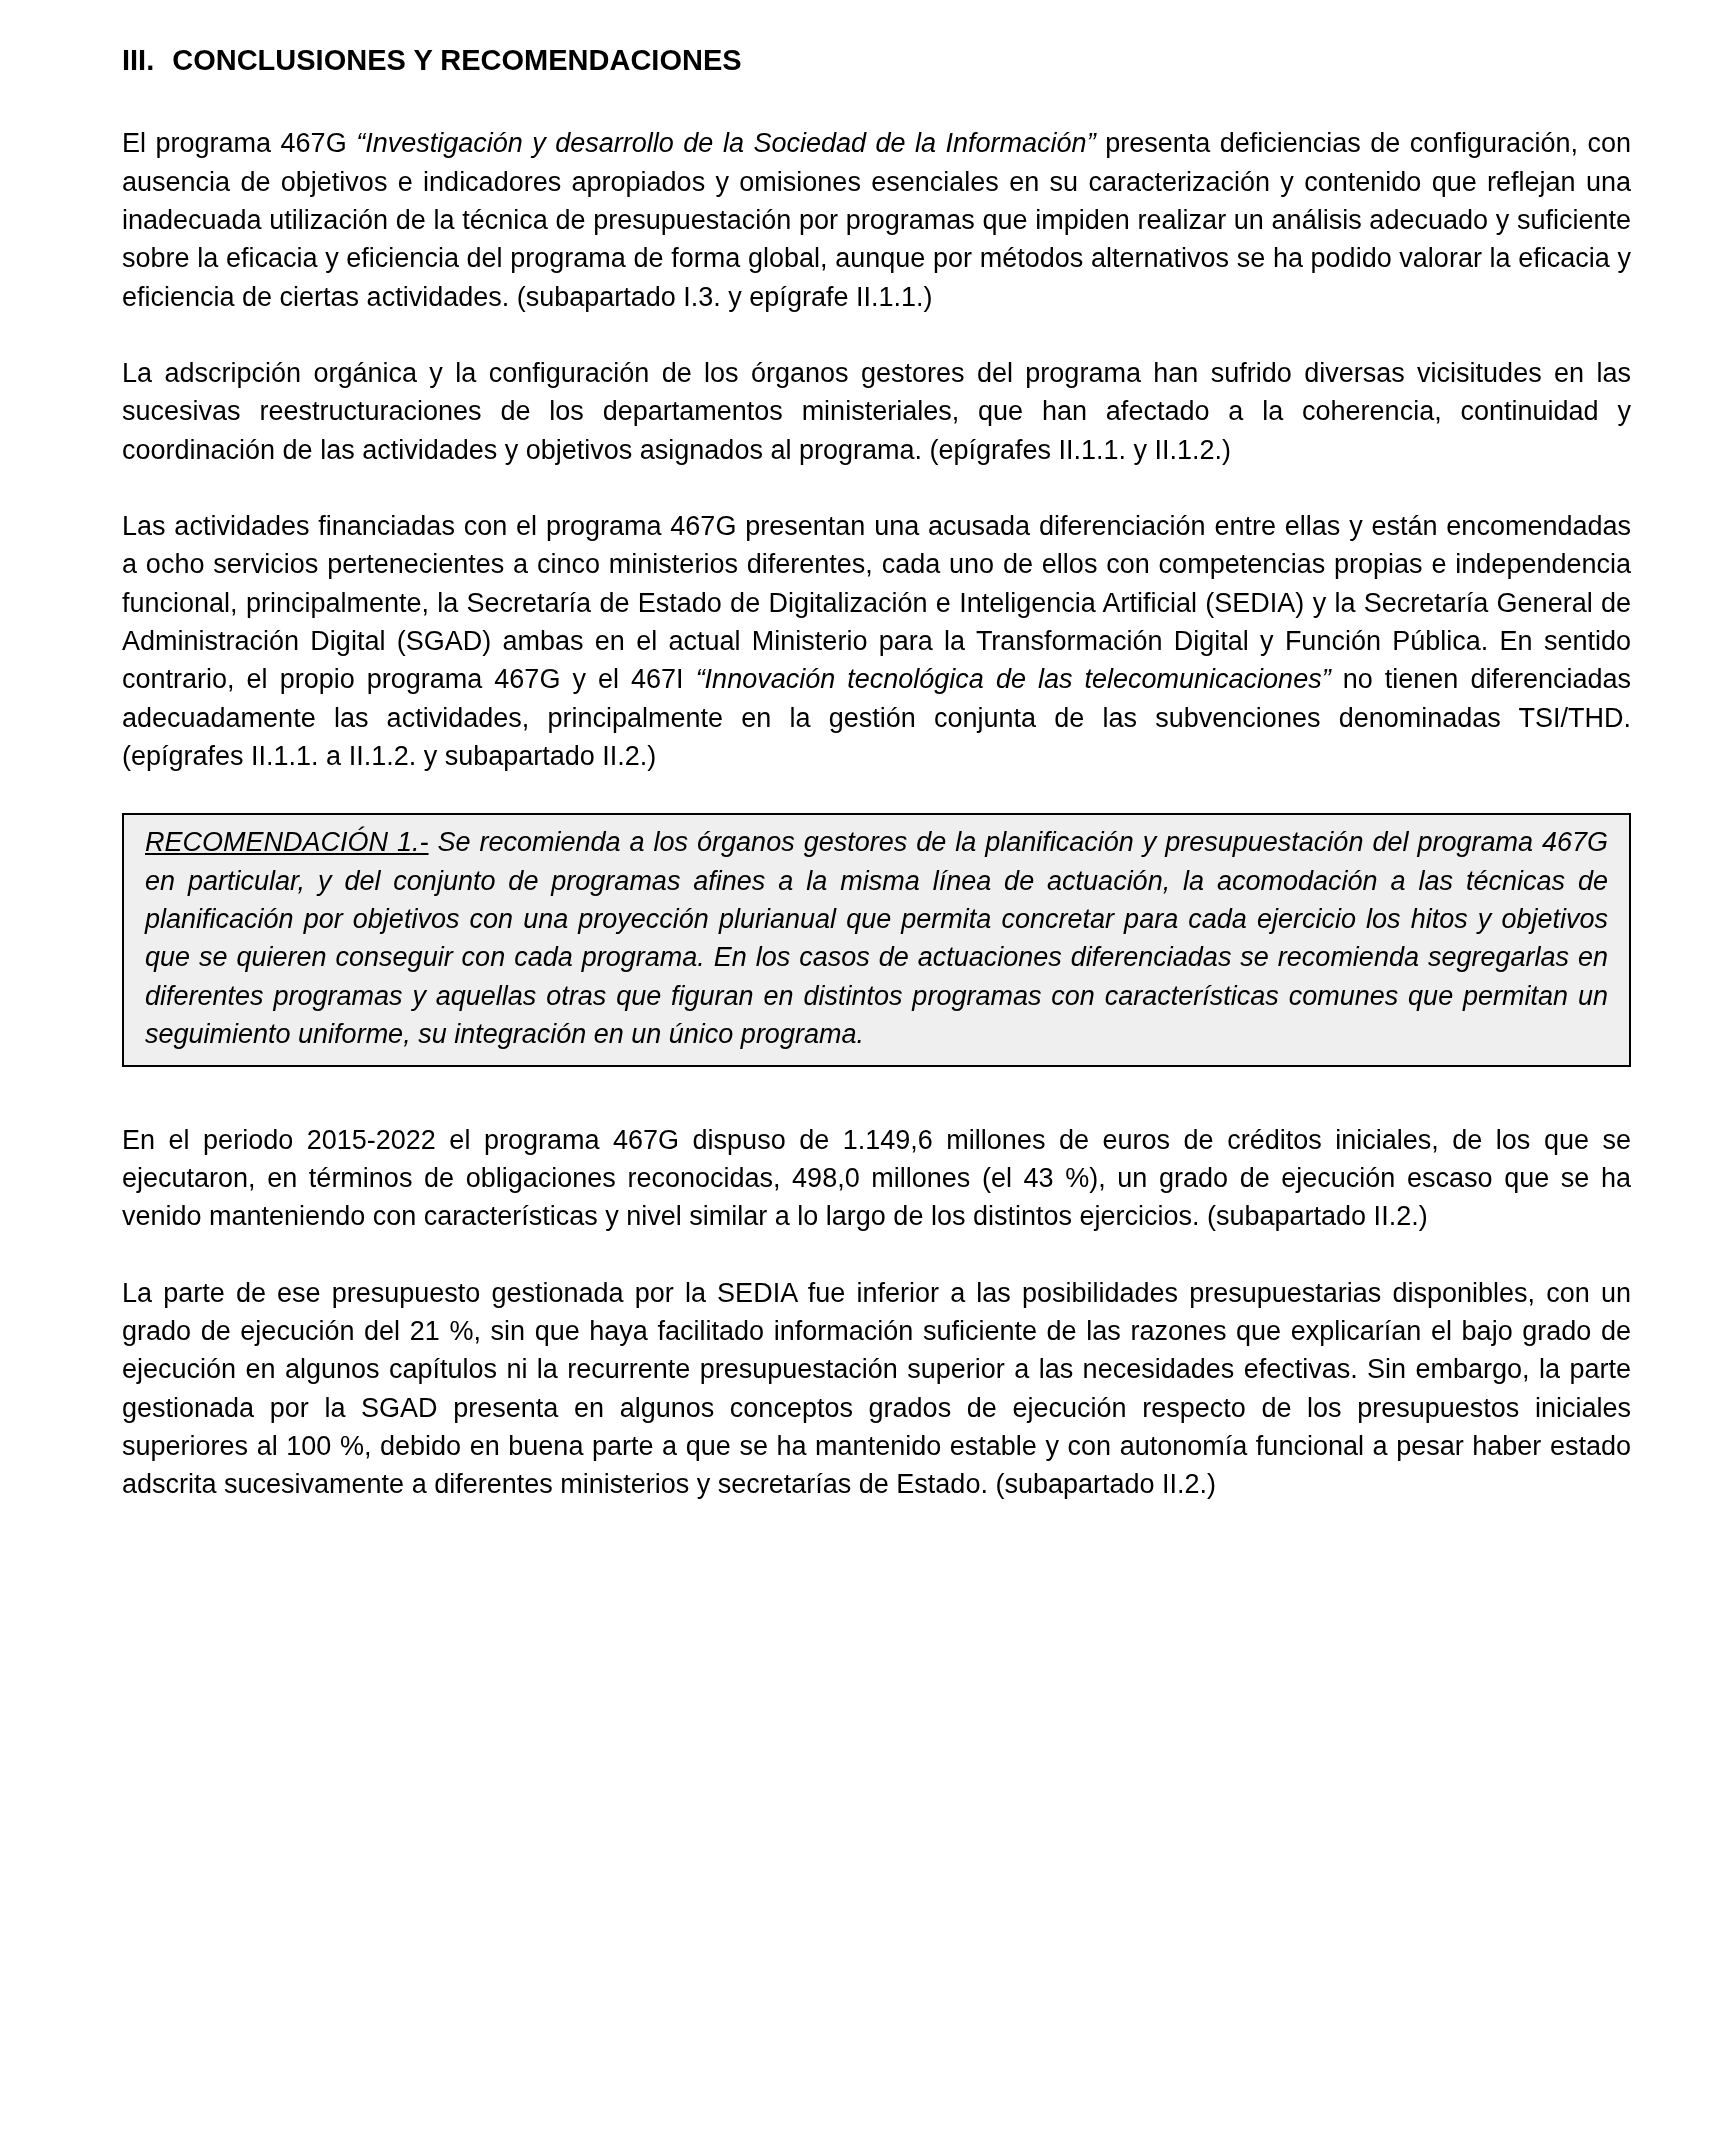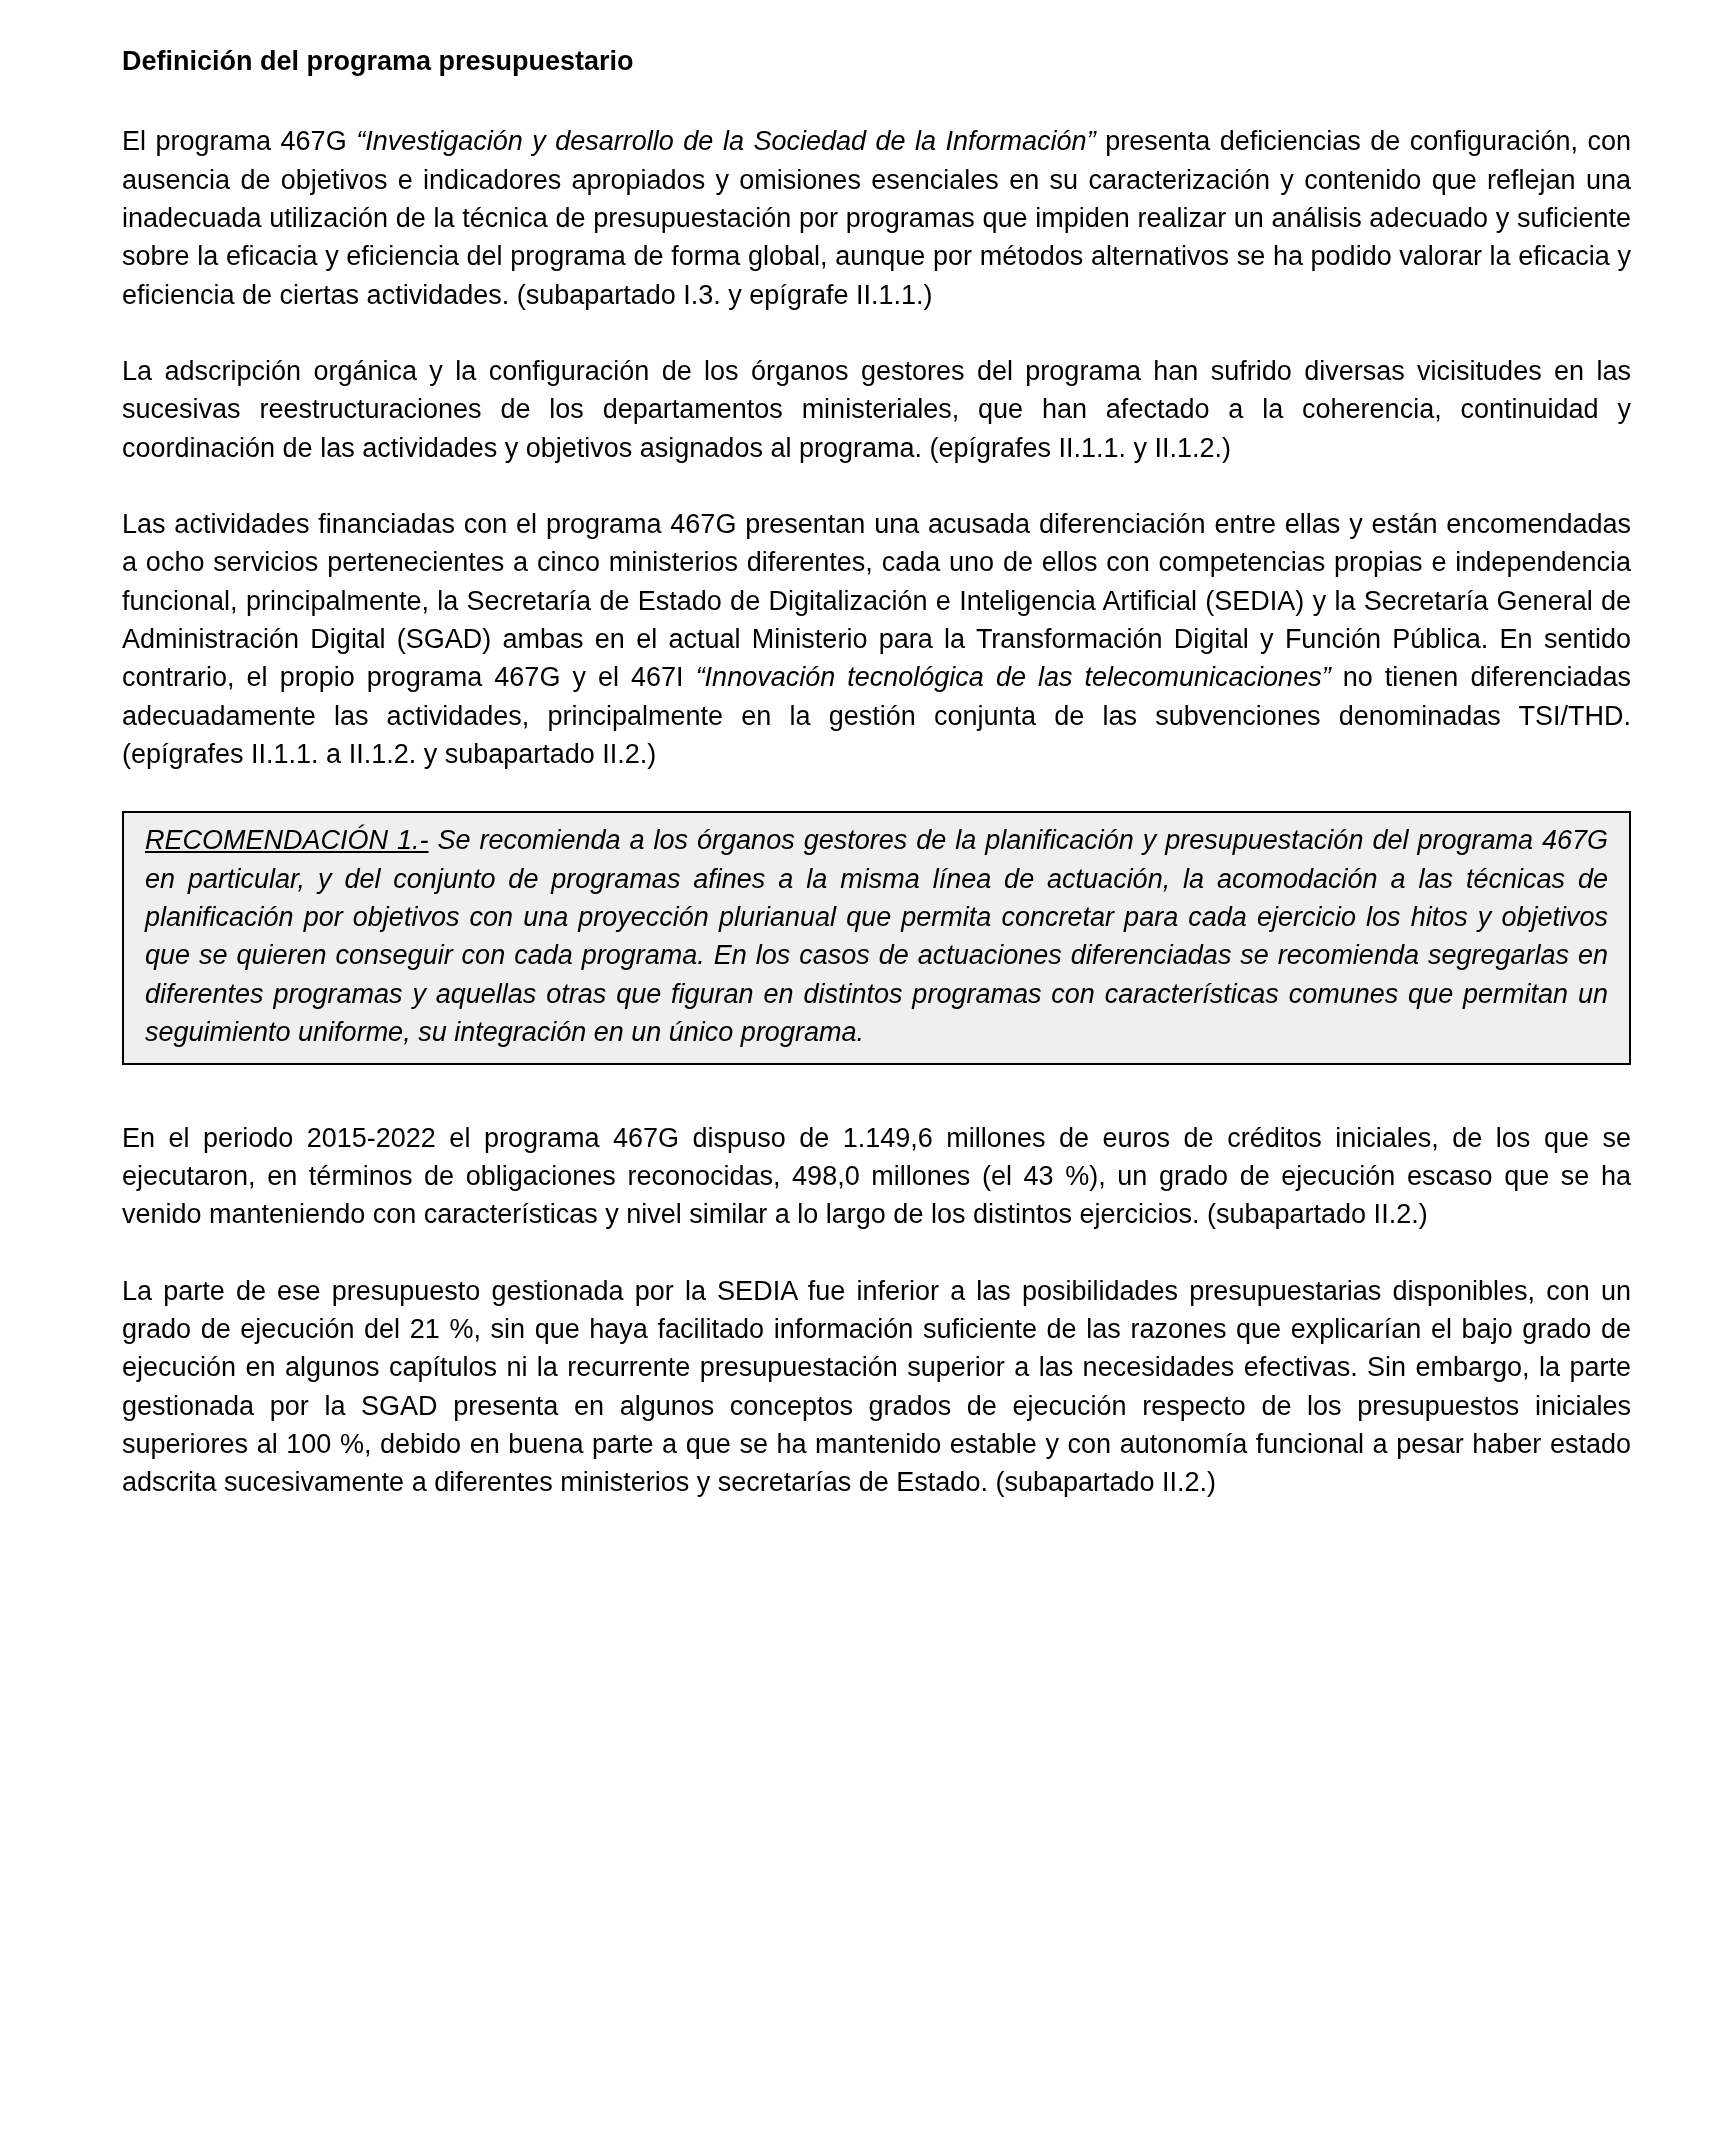--- a/index.html
+++ b/index.html
@@ -43,22 +43,22 @@
     text-align: justify;
     font-style: italic;
   }
   .rec-label { text-decoration: underline; }
 </style>
 </head>
 <body>
 
 <div class="page">
 
+  <h1 class="heading"><span class="heading-number">III.</span><span class="heading-title">CONCLUSIONES Y RECOMENDACIONES</span></h1>
 
-  <h2 class="subheading">Definición del programa presupuestario</h2>
 
   <p class="para"><span>El programa 467G </span><em class="quote">“Investigación y desarrollo de la Sociedad de la Información”</em><span> presenta deficiencias de configuración, con ausencia de objetivos e indicadores apropiados y omisiones esenciales en su caracterización y contenido que reflejan una inadecuada utilización de la técnica de presupuestación por programas que impiden realizar un análisis adecuado y suficiente sobre la eficacia y eficiencia del programa de forma global, aunque por métodos alternativos se ha podido valorar la eficacia y eficiencia de ciertas actividades. (subapartado I.3. y epígrafe II.1.1.)</span></p>
 
   <p class="para">La adscripción orgánica y la configuración de los órganos gestores del programa han sufrido diversas vicisitudes en las sucesivas reestructuraciones de los departamentos ministeriales, que han afectado a la coherencia, continuidad y coordinación de las actividades y objetivos asignados al programa. (epígrafes II.1.1. y II.1.2.)</p>
 
   <p class="para"><span>Las actividades financiadas con el programa 467G presentan una acusada diferenciación entre ellas y están encomendadas a ocho servicios pertenecientes a cinco ministerios diferentes, cada uno de ellos con competencias propias e independencia funcional, principalmente, la Secretaría de Estado de Digitalización e Inteligencia Artificial (SEDIA) y la Secretaría General de Administración Digital (SGAD) ambas en el actual Ministerio para la Transformación Digital y Función Pública. En sentido contrario, el propio programa 467G y el 467I </span><em class="quote">“Innovación tecnológica de las telecomunicaciones”</em><span> no tienen diferenciadas adecuadamente las actividades, principalmente en la gestión conjunta de las subvenciones denominadas TSI/THD. (epígrafes II.1.1. a II.1.2. y subapartado II.2.)</span></p>
 
   <div class="recommendation-box">
     <p class="rec-para"><span class="rec-label">RECOMENDACIÓN 1.-</span><span> Se recomienda a los órganos gestores de la planificación y presupuestación del programa 467G en particular, y del conjunto de programas afines a la misma línea de actuación, la acomodación a las técnicas de planificación por objetivos con una proyección plurianual que permita concretar para cada ejercicio los hitos y objetivos que se quieren conseguir con cada programa. En los casos de actuaciones diferenciadas se recomienda segregarlas en diferentes programas y aquellas otras que figuran en distintos programas con características comunes que permitan un seguimiento uniforme, su integración en un único programa.</span></p>
   </div>

